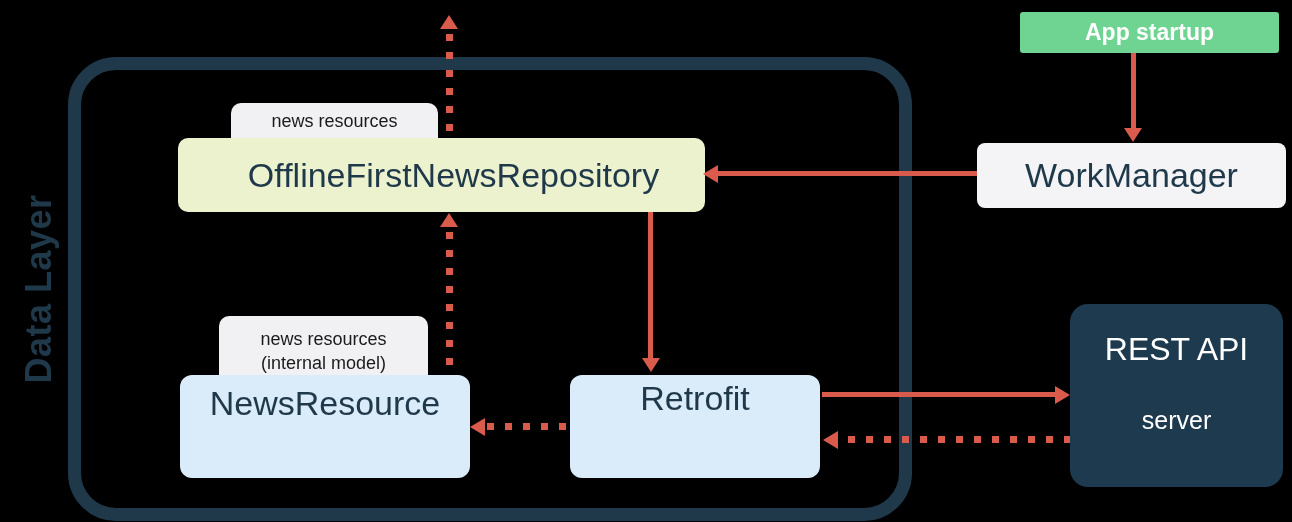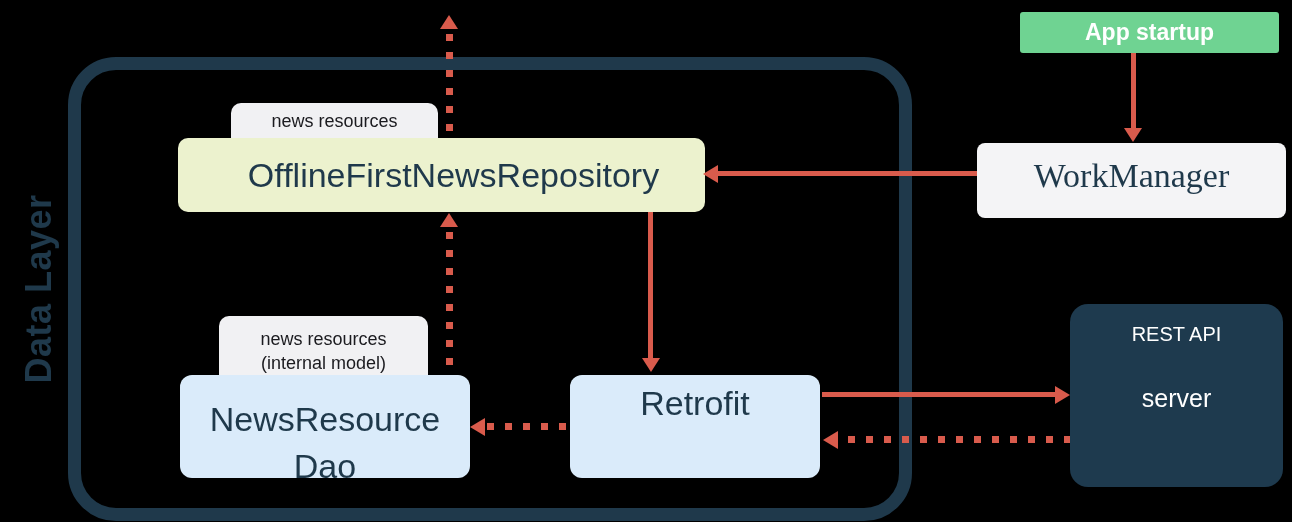--- a/index.html
+++ b/index.html
@@ -74,44 +74,44 @@
     color: var(--box-text);
   }
   .node-repository {
     left: 178px; top: 138px; width: 527px; height: 74px;
     background: var(--repository-fill); border-radius: 10px;
     font-size: 34px; line-height: 74px; padding-left: 24px;
   }
   .node-dao {
     left: 180px; top: 375px; width: 290px; height: 103px;
     background: var(--blue-fill); border-radius: 12px;
-    font-size: 34px; line-height: 47px; padding-top: 21px;
+    font-size: 34px; line-height: 47px; padding-top: 5px;
   }
   .node-network {
     left: 570px; top: 375px; width: 250px; height: 103px;
     background: var(--blue-fill); border-radius: 12px;
-    font-size: 34px; line-height: 47px; padding-top: 5px;
+    font-size: 34px; line-height: 47px; 
   }
   .node-workmanager {
-    left: 977px; top: 143px; width: 309px; height: 75px;
+    left: 977px; top: 143px; width: 309px; height: 65px;
     background: var(--workmanager-fill); border-radius: 8px;
-    font-size: 34px; line-height: 65px; font-family: Liberation Serif, serif;
+    font-size: 34px; line-height: 65px;
   }
   .node-app-startup {
     left: 1020px; top: 12px; width: 259px; height: 41px;
     background: var(--green-fill); border-radius: 3px;
     color: var(--white-text); font-weight: 700;
     font-size: 23px; line-height: 41px;
   }
   .node-rest-api {
     left: 1070px; top: 304px; width: 213px; height: 183px;
     background: var(--rest-api-fill); border-radius: 18px;
     color: var(--white-text);
   }
-  .rest-api-title { padding-top: 19px; font-size: 20px; font-weight: 500; }
+  .rest-api-title { padding-top: 19px; font-size: 32px; font-weight: 500; margin-top: 8px; }
   .rest-api-sub   { margin-top: 37px; font-size: 25px; font-weight: 500; line-height: 31px; }
 
   
   .arrow { position: absolute; z-index: 4; }
   .line-v-solid { width: 5px; background: var(--arrow-red); }
   .line-h-solid { height: 5px; background: var(--arrow-red); }
   .line-v-dotted {
     width: 7px;
     background: repeating-linear-gradient(to bottom, var(--arrow-red) 0 7px, transparent 7px 18px);
   }
@@ -140,21 +140,20 @@
     <div>news resources</div>
     <div>(internal model)</div>
   </div>
 
   <div class="node node-repository">
     <span>OfflineFirstNewsRepository</span>
   </div>
 
   <div class="node node-dao">
     <div>NewsResource</div>
-    <div>Dao</div>
   </div>
 
   <div class="node node-network">
     <div>Retrofit</div>
   </div>
 
   <div class="node node-workmanager">
     <span>WorkManager</span>
   </div>
 

